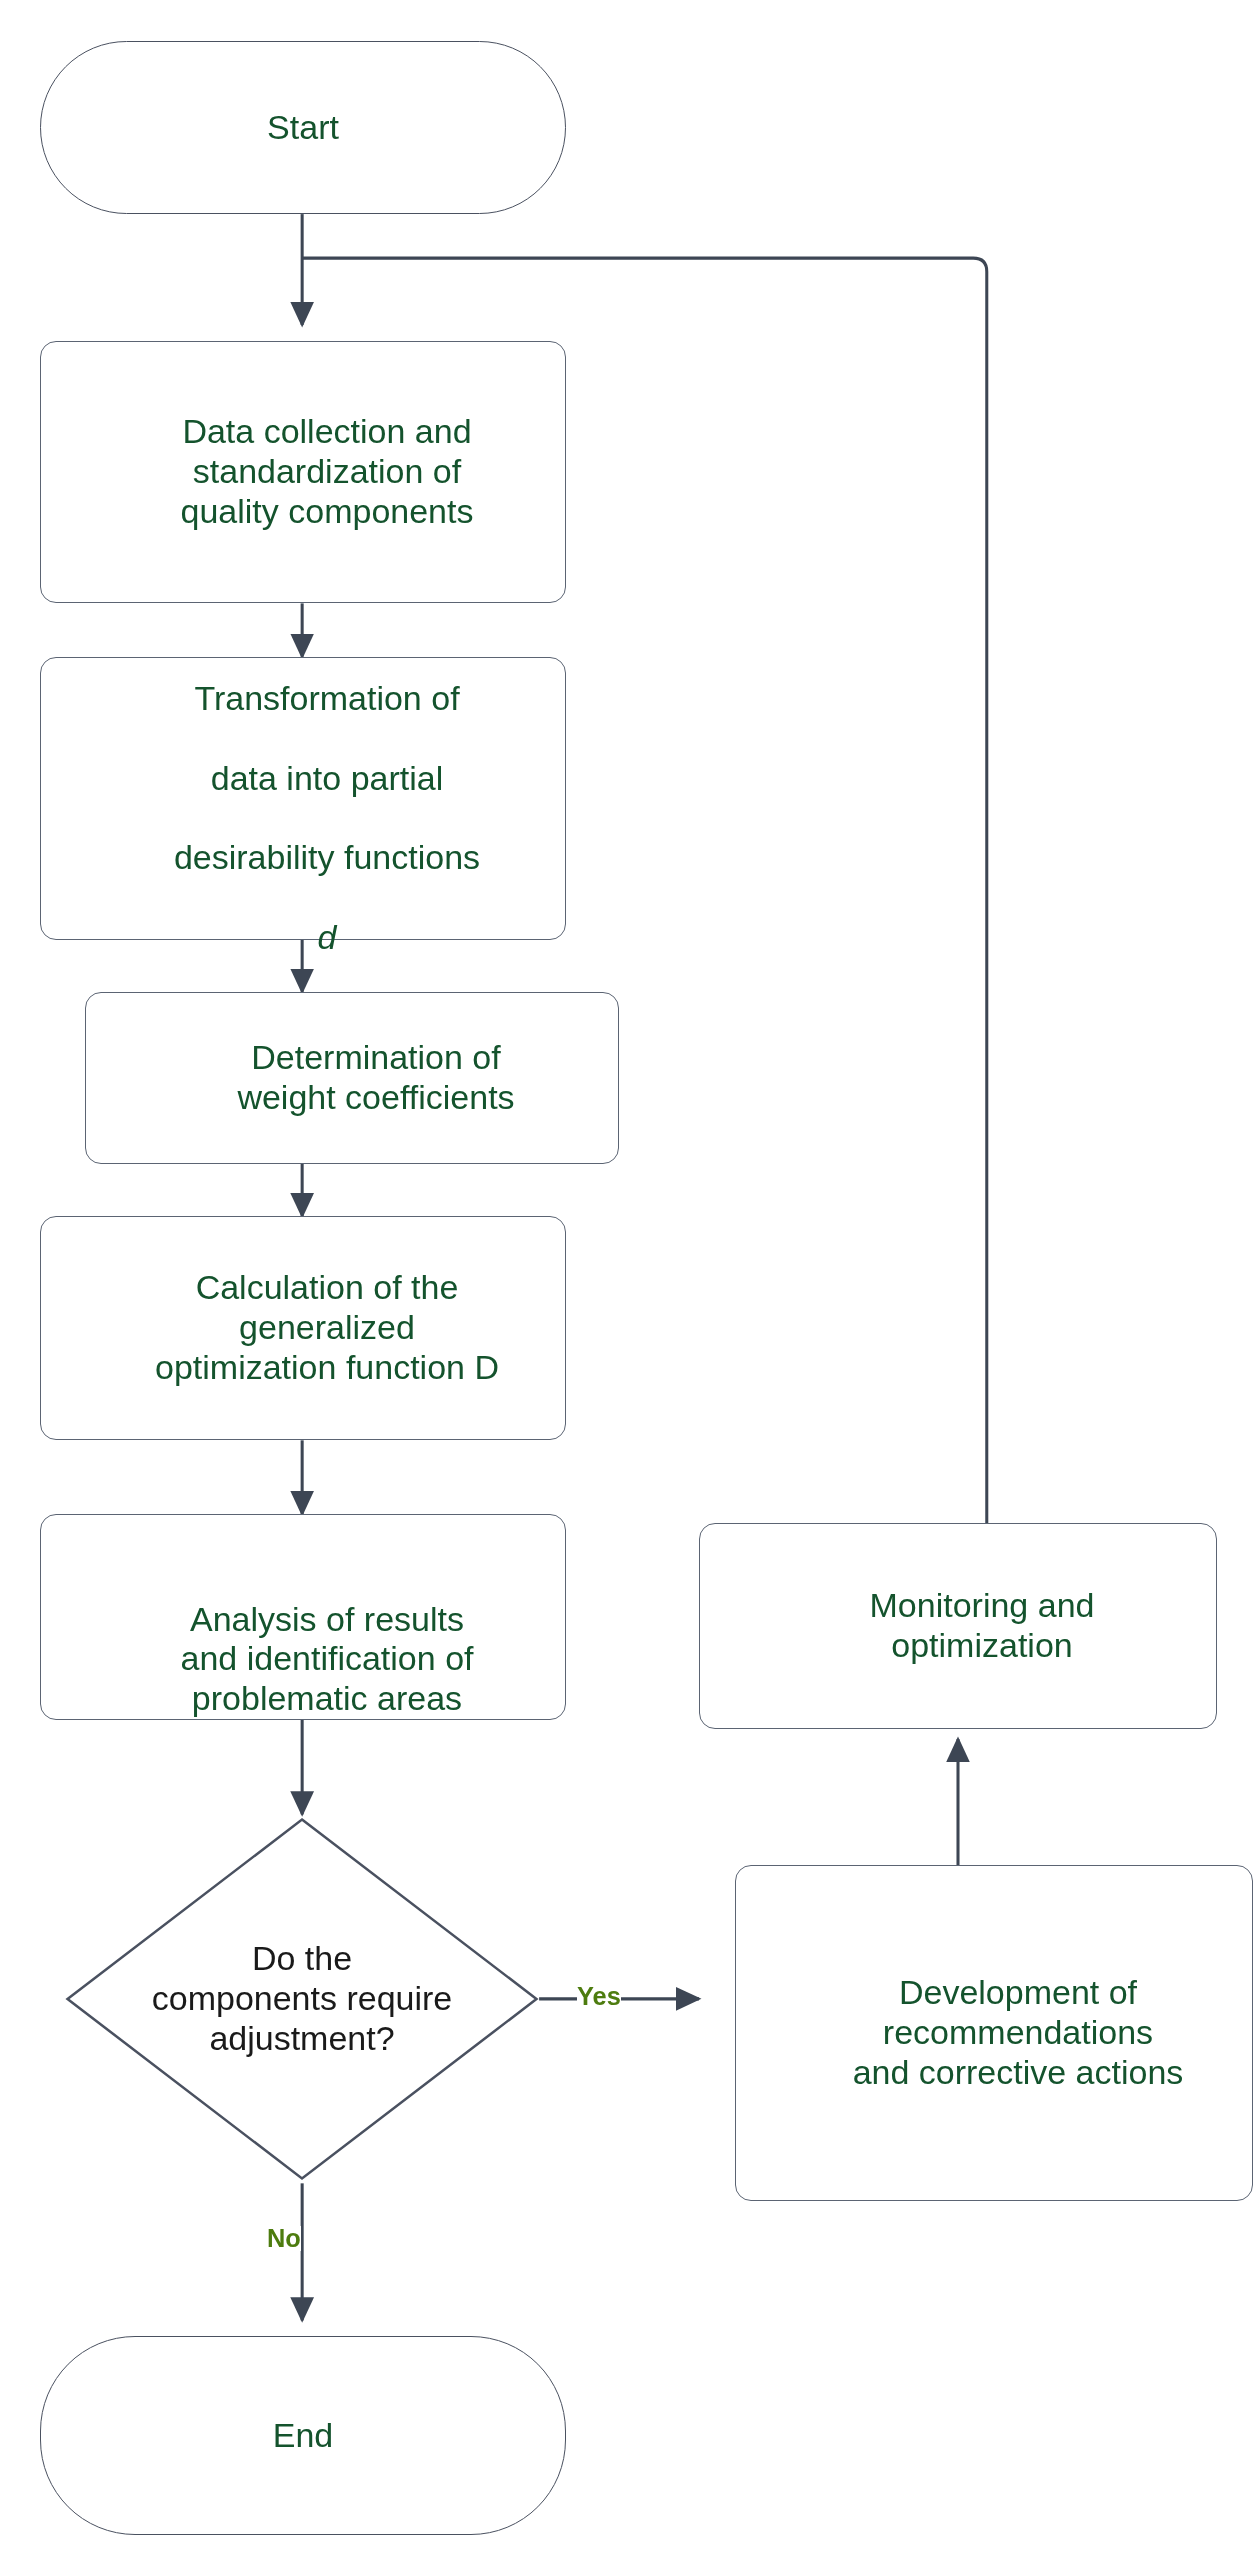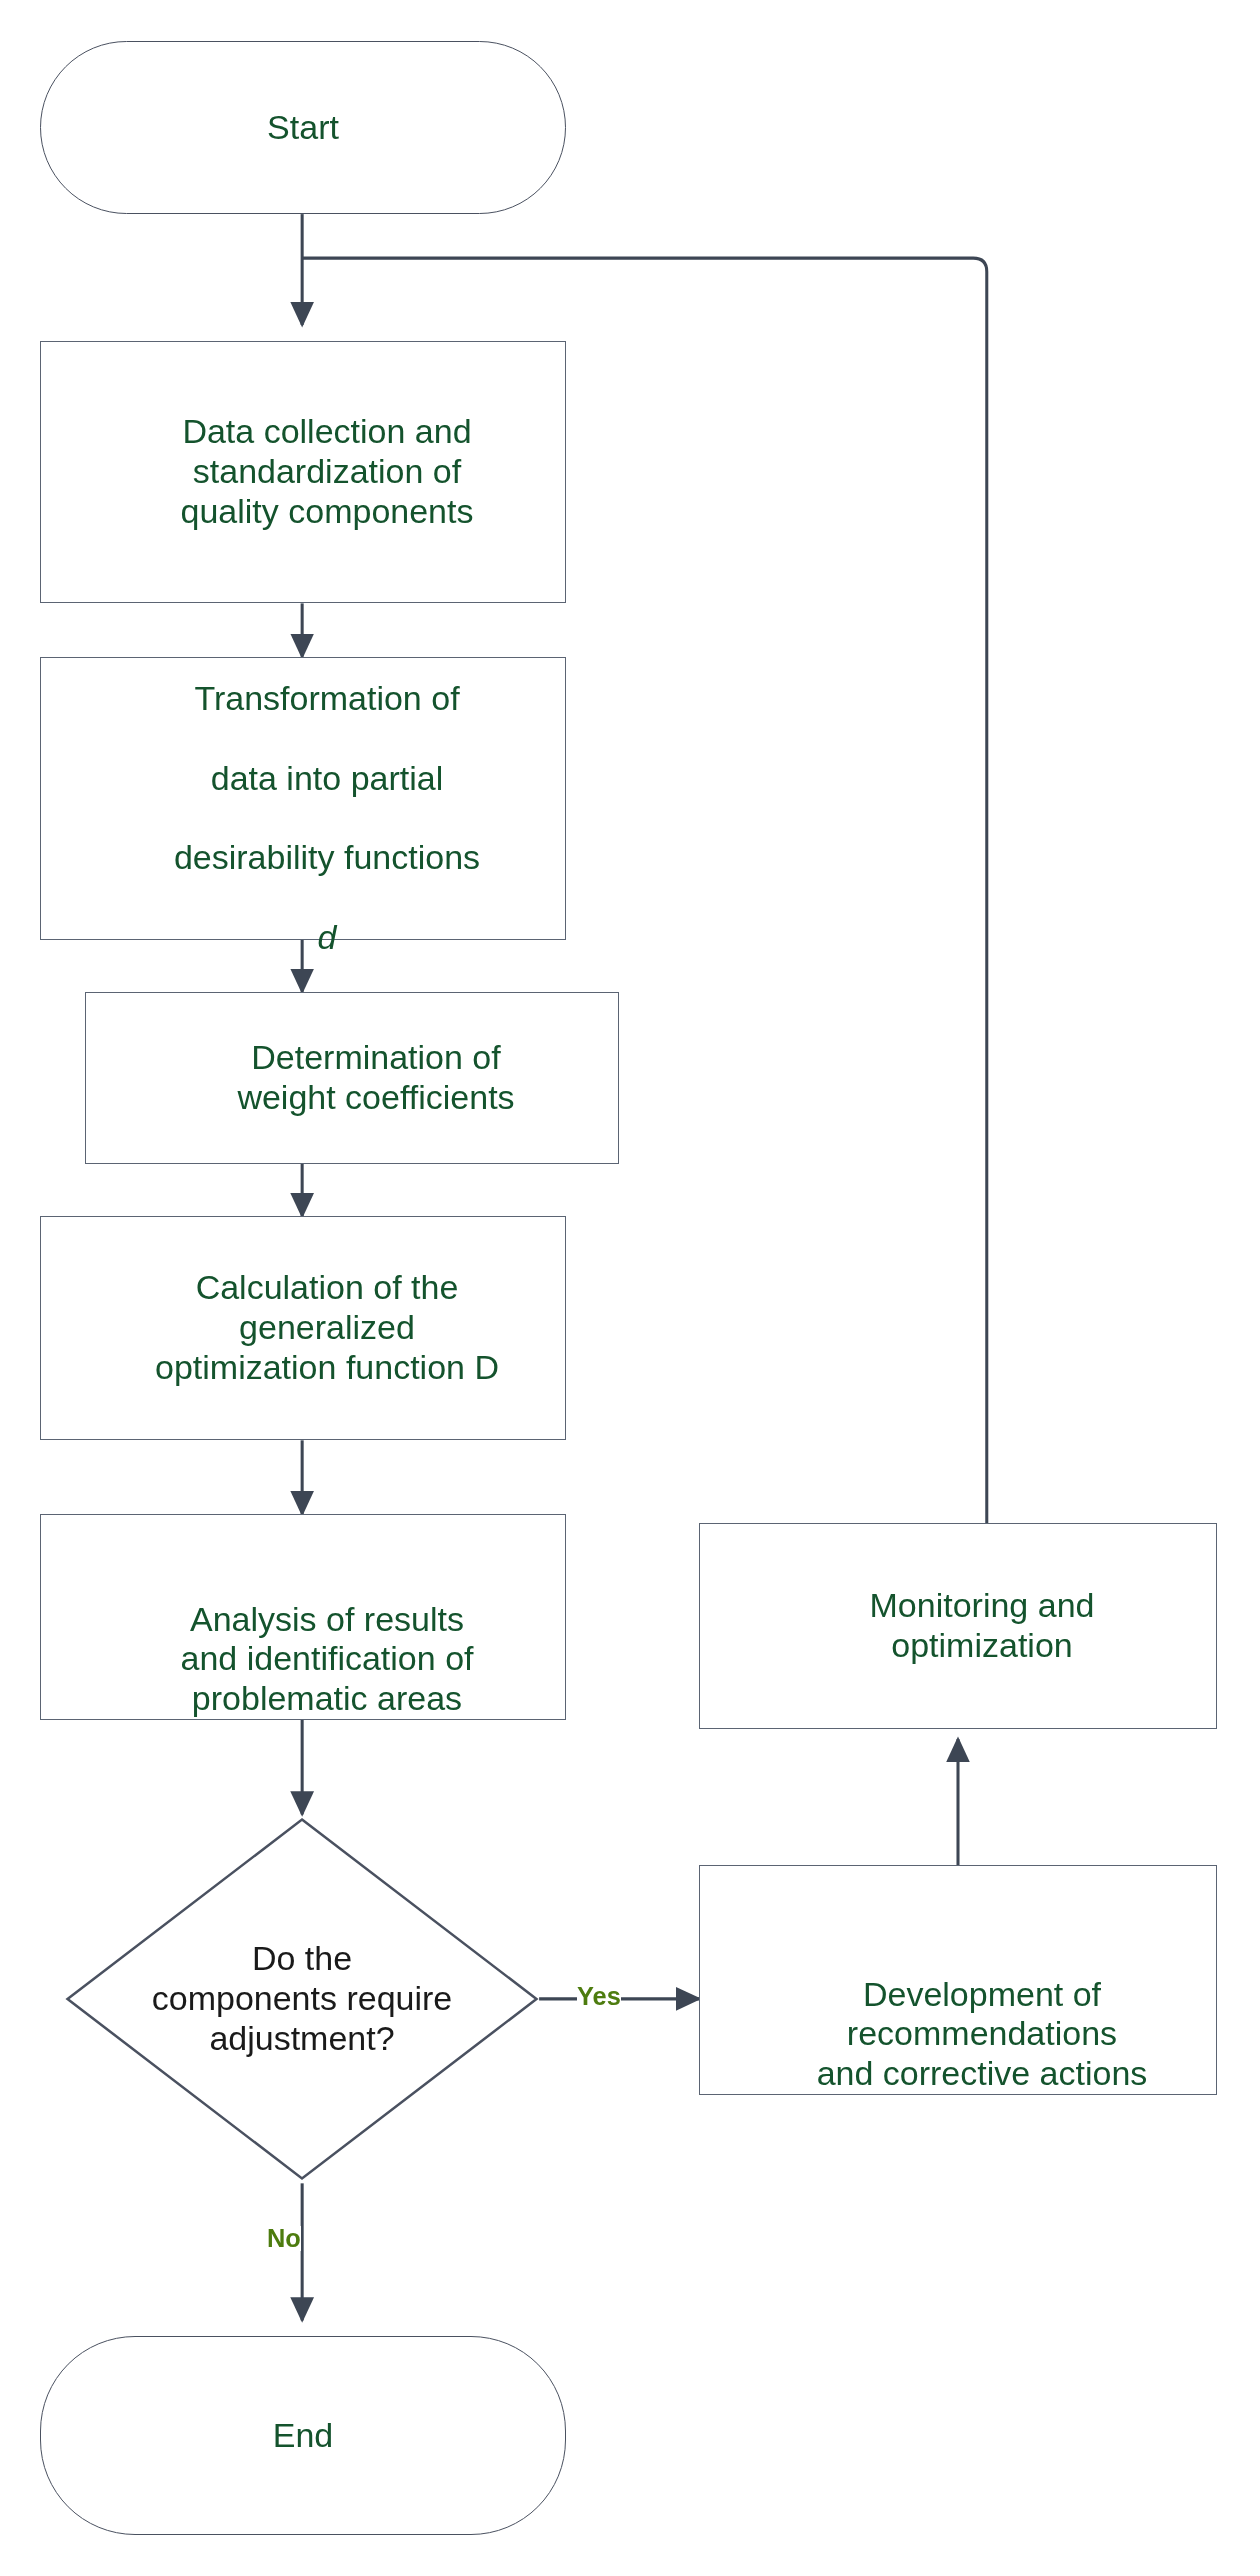--- a/index.html
+++ b/index.html
@@ -30,21 +30,21 @@
     align-items: center;
     justify-content: center;
     text-align: center;
     color: #14532d;
     font-size: 34px;
     line-height: 1.17;
     background: #ffffff;
   }
   .node-process {
     border: 1.7px solid #5b6473;
-    border-radius: 0;
+    border-radius: 16px;
     padding-left: 48px;
   }
   .node-terminator {
     border: 1.7px solid #4a5160;
     border-radius: 95px;
   }
   .node-text {
     padding: 0 13.5px;
     white-space: pre-line;
   }
@@ -167,21 +167,21 @@
     </svg>
     <span class="node-text">Do the
 components require
 adjustment?</span>
   </div>
 
   <div class="edge-label" style="left:577px; top:1984px;">Yes</div>
 
   <div class="edge-label" style="left:267px; top:2226px;">No</div>
 
-  <div class="node node-process" style="left:699px; top:1865px; width:518px; height:230px;align-items:flex-end;">
+  <div class="node node-process" style="left:735px; top:1865px; width:518px; height:336px;">
     <span class="node-text">Development of
 recommendations
 and corrective actions</span>
   </div>
 
   <div class="node node-process" style="left:699px; top:1523px; width:518px; height:206px;">
     <span class="node-text">Monitoring and
 optimization</span>
   </div>
 

